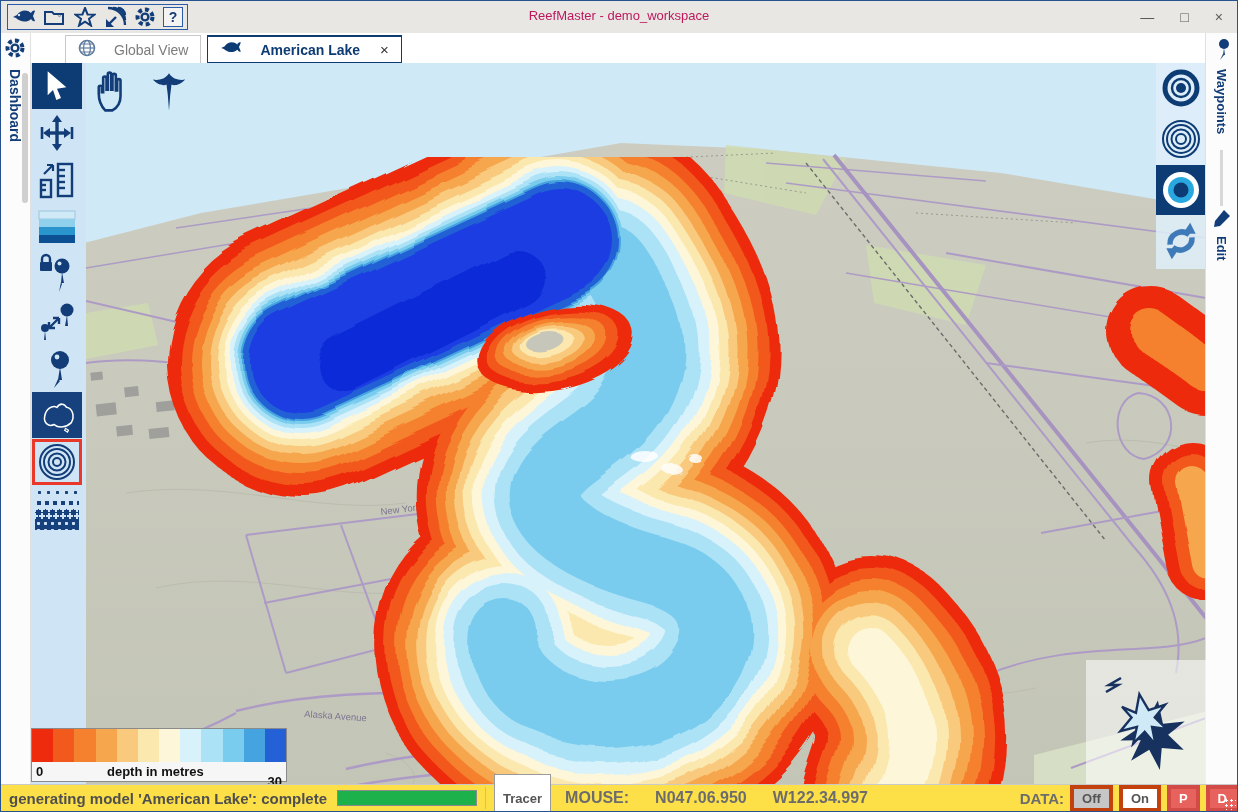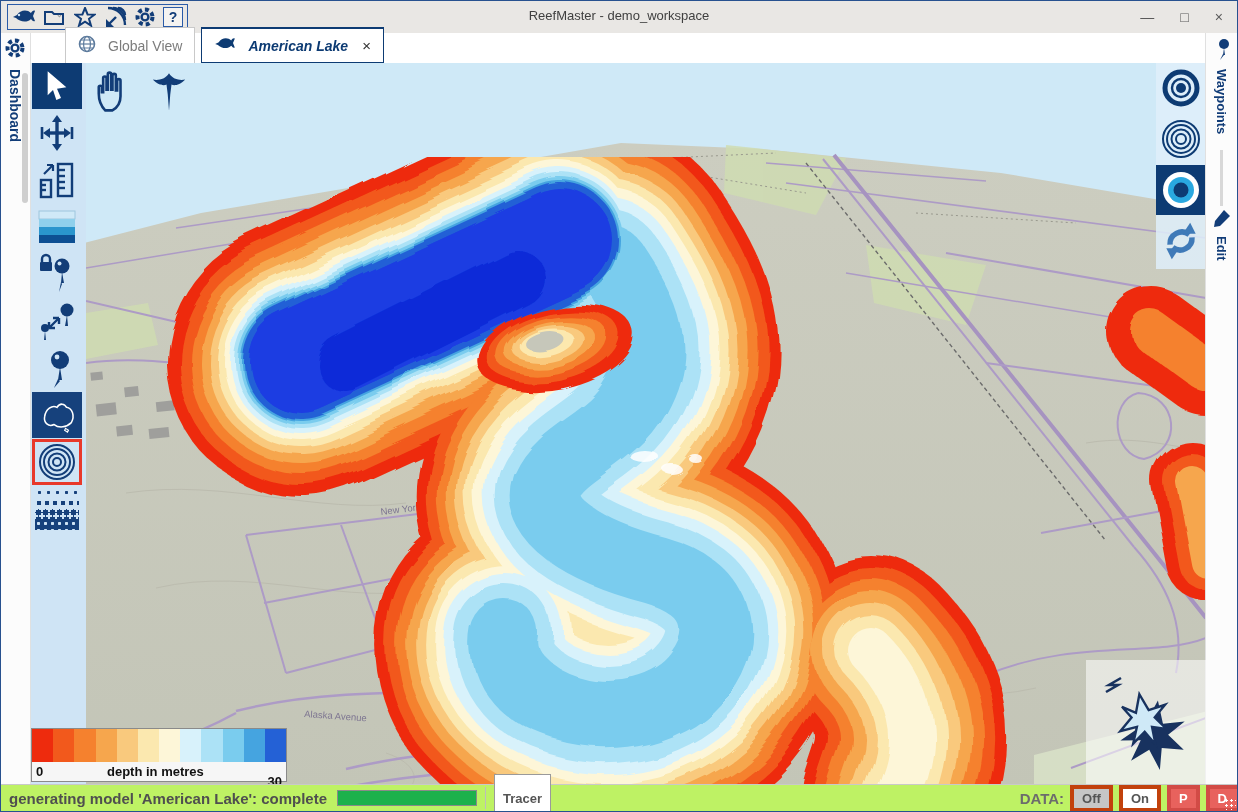--- a/index.html
+++ b/index.html
@@ -8,31 +8,31 @@
        font-family:"Liberation Sans",sans-serif;overflow:hidden;
        border:1px solid #27518f;}
   
   #titlebar{position:absolute;left:0;top:0;width:100%;height:32px;background:#e9e7e4;}
   #qat{position:absolute;left:6px;top:3px;height:26px;display:flex;align-items:center;
        border:1px solid #2a5ba8;padding:0 4px;gap:7px;background:#e9e7e4;}
   #qat svg{display:block;}
   .helpbox{border:1px solid #2a5ba8;color:#123d78;font-weight:bold;font-size:14px;
        width:20px;height:20px;display:flex;align-items:center;justify-content:center;background:#f4f3f1;}
   #title-text{position:absolute;left:0;right:0;top:0;height:32px;line-height:30px;
-       text-align:center;font-size:13px;color:#404040;}
+       text-align:center;font-size:13px;color:#be185d;}
   #win-controls{position:absolute;right:6px;top:0;height:32px;display:flex;align-items:center;gap:26px;
        font-size:14px;color:#5a5a5a;padding-right:8px;z-index:5;}
   #win-controls span{cursor:default;}
   
   #tabbar{position:absolute;left:30px;top:32px;width:1175px;height:30px;background:#fff;display:flex;align-items:flex-end;}
   #tab-gear{position:absolute;left:2px;top:34px;}
-  .tab{display:flex;align-items:center;gap:12px;height:36px;padding:0 12px;font-size:14px;
+  .tab{display:flex;align-items:center;gap:18px;height:28px;padding:0 12px;font-size:14px;
        border:1px solid #c9c9c9;border-bottom:none;background:#fff;color:#7c7c7c;margin-left:6px;}
   .tab.first{margin-left:34px;}
-  .tab.active{border:1px solid #0d3b73;border-top:2px solid #0d3b73;color:#0d3b73;font-weight:bold;font-style:italic;}
+  .tab.active{border:1px solid #0d3b73;border-top:2px solid #0d3b73;color:#0d3b73;font-weight:bold;}
   .tab .close{color:#333;font-weight:normal;margin-left:2px;font-size:15px;}
   
   #left-strip{position:absolute;left:0;top:32px;width:30px;height:753px;background:#fcfcfc;border-right:1px solid #e0e0e0;}
   #left-strip .gear{margin:4px 0 6px 3px;}
   #dash-label{writing-mode:vertical-rl;font-size:14px;font-weight:bold;color:#123d78;margin-left:6px;}
   #dash-scroll{position:absolute;left:21px;top:40px;width:6px;height:130px;background:#cfcfcf;border-radius:3px;}
   #tool-col{position:absolute;left:30px;top:62px;width:55px;height:723px;background:#cfe4f5;}
   .tool{width:50px;height:46px;margin:0 0 1px 1px;display:flex;align-items:center;justify-content:center;background:#cfe4f5;}
   .tool.selected{background:#0d3b73;}
   .tool.redsel{border:3px solid #e8392b;}
@@ -61,21 +61,21 @@
   #legend{position:absolute;left:30px;top:727px;width:256px;border:1px solid #8a8a8a;z-index:4;}
   #legend-bar{display:flex;height:33px;}
   .lg-seg{flex:1;}
   #legend-labels{display:flex;height:19px;background:#f6f6f6;align-items:center;font-size:13px;font-weight:bold;color:#111;}
   #legend-labels .min{margin-left:4px;}
   #legend-labels .mid{flex:1;text-align:center;}
   #legend-labels .max{margin-right:4px;margin-top:19px;}
   
   #compass{position:absolute;left:1085px;top:659px;width:120px;height:126px;background:rgba(255,255,255,.55);z-index:4;}
   
-  #statusbar{position:absolute;left:0;bottom:0;width:100%;height:27px;background:#bef264;border-top:1px solid #c9c9c9;
+  #statusbar{position:absolute;left:0;bottom:0;width:100%;height:27px;background:#fde047;border-top:1px solid #c9c9c9;
        display:flex;align-items:center;font-size:15px;color:#4f4f4f;z-index:6;}
   #status-msg{font-weight:bold;margin-left:8px;white-space:nowrap;}
   #progress{width:140px;height:16px;border:1px solid #8a8a8a;background:#efefef;margin-left:10px;}
   #progress-fill{height:100%;background:#1db14c;}
   .sep{width:1px;height:22px;background:#bdbdbd;margin:0 8px;}
   #tracer-btn{border:1px solid #9a9a9a;background:#fff;font-weight:bold;color:#555;
        font-size:13px;padding:16px 8px;}
   #mouse-group{display:flex;gap:26px;font-weight:bold;color:#6c6c6c;font-size:16px;margin-left:14px;}
   #data-group{margin-left:auto;display:flex;align-items:center;gap:6px;font-weight:bold;color:#6c6c6c;font-size:15px;}
   .sb-btn{border:4px solid #c2410c;font-size:13px;font-weight:bold;padding:2px 8px;}
@@ -555,20 +555,25 @@
     </svg>
   </div>
 
   <div id="statusbar">
     <span id="status-msg">generating model 'American Lake': complete</span>
     <div id="progress">
         <div id="progress-fill" style="width: 100%;"></div>
       </div>
     <div class="sep"></div>
     <button id="tracer-btn">Tracer</button>
+    <div id="mouse-group">
+      <span>MOUSE:</span>
+      <span>N047.06.950</span>
+      <span>W122.34.997</span>
+    </div>
     <div id="data-group">
       <span>DATA:</span>
       <button class="sb-btn off">Off</button>
       <button class="sb-btn on">On</button>
       <button class="sb-btn red">P</button>
       <button class="sb-btn red" id="d-btn">D</button>
     </div>
   </div>
   <div id="grip"></div>
 

